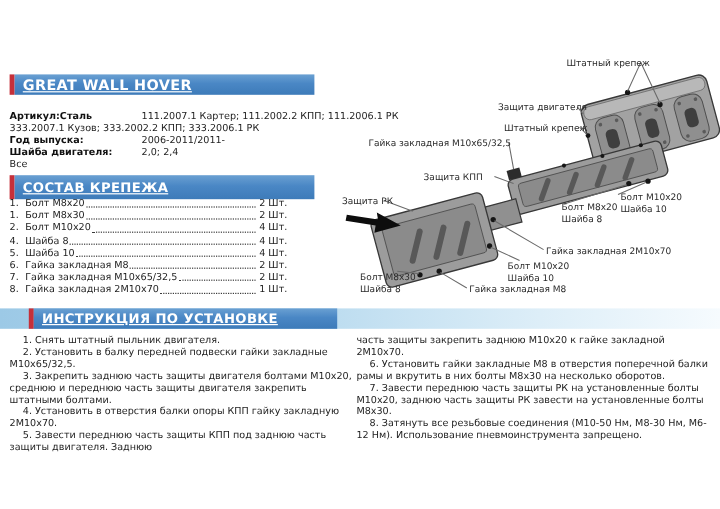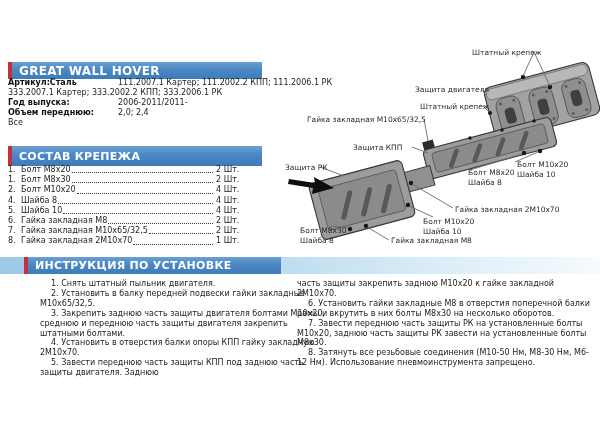--- a/index.html
+++ b/index.html
@@ -5,41 +5,41 @@
   html,body{margin:0;padding:0;}
   body{
     width:600px;height:424px;background:#ffffff;position:relative;overflow:hidden;
     font-family:"DejaVu Sans","Liberation Sans",sans-serif;color:#1d1d1d;
     -webkit-font-smoothing:antialiased;
   }
   .hdr{
     position:absolute;box-sizing:border-box;display:flex;align-items:center;
     background:linear-gradient(180deg,#6aa0d2 0%,#4a87c5 45%,#3d7bb9 100%);
     border-left:4px solid #c5303a;color:#fff;font-weight:bold;
-    padding-left:7px;letter-spacing:.3px;white-space:nowrap;
+    padding-left:7px;letter-spacing:.3px;white-space:nowrap;text-decoration:underline;
   }
   .hdr-main{left:8px;top:62px;width:254px;height:17px;font-size:12px;}
   .hdr-fasteners{left:8px;top:146px;width:254px;height:20px;font-size:11px;}
   .hdr-instructions{left:24px;top:257px;width:257px;height:17px;font-size:11px;z-index:2;}
   .band{
     position:absolute;left:0;top:257px;width:600px;height:17px;z-index:1;
     background:linear-gradient(90deg,#9cc9e6 0%,#b6d9ee 40%,#ddeef8 75%,#f6fbfe 100%);
   }
-  .specs{position:absolute;left:8px;top:78px;width:352px;font-size:8px;line-height:10px;}
+  .specs{position:absolute;left:8px;top:92px;width:352px;font-size:8px;line-height:10px;}
   .spec-row{display:flex;white-space:nowrap;}
   .spec-label{width:110px;flex:0 0 110px;font-weight:bold;color:#111;box-sizing:border-box;}
   .spec-row:nth-child(2) .spec-label{text-align:right;padding-right:5px;}
   .spec-value{color:#222;}
   .f-list{position:absolute;left:8px;top:165px;width:240px;font-size:8px;line-height:10.2px;}
   .f-row{display:flex;align-items:flex-end;white-space:nowrap;}
   .f-num{flex:0 0 13px;}
   .f-leader{flex:1 1 auto;border-bottom:1px dotted #3a3a3a;margin:0 3px 2px 1px;min-width:6px;}
   .f-qty{flex:0 0 32px;}
   .col{position:absolute;top:279px;font-size:8px;line-height:9.9px;color:#222;text-align:left;}
-  .col-left{left:8px;width:286px;margin-left:32px;}
+  .col-left{left:8px;width:286px;}
   .col-right{left:297px;width:298px;}
   .col p{margin:0;text-indent:11px;}
   .col p.cont{text-indent:0;}
   svg.diagram{position:absolute;left:278px;top:38px;width:322px;height:212px;}
   svg.diagram text{font-size:7.5px;fill:#2b2b2b;font-family:"DejaVu Sans","Liberation Sans",sans-serif;}
 </style>
 </head>
 <body>
 
 <div class="page">
@@ -47,28 +47,28 @@
   <div class="hdr hdr-main">
     <span>GREAT WALL HOVER</span>
   </div>
 
   <div class="specs">
     <div class="spec-row">
       <span class="spec-label">Артикул:Сталь</span>
       <span class="spec-value">111.2007.1 Картер; 111.2002.2 КПП; 111.2006.1 РК</span>
     </div>
     <div class="spec-row">
-      <span class="spec-value">333.2007.1 Картер; 333.2002.2 КПП; 333.2006.1 РК</span>
+      <span class="spec-value">333.2007.1 Кузов; 333.2002.2 КПП; 333.2006.1 РК</span>
     </div>
     <div class="spec-row">
       <span class="spec-label">Год выпуска:</span>
       <span class="spec-value">2006-2011/2011-</span>
     </div>
     <div class="spec-row">
-      <span class="spec-label">Объем переднюю:</span>
+      <span class="spec-label">Шайба двигателя:</span>
       <span class="spec-value">2,0; 2,4</span>
     </div>
     <div class="spec-row">
       <span class="spec-value">Все</span>
     </div>
   </div>
 
   <div class="hdr hdr-fasteners">
     <span>СОСТАВ КРЕПЕЖА</span>
   </div>

